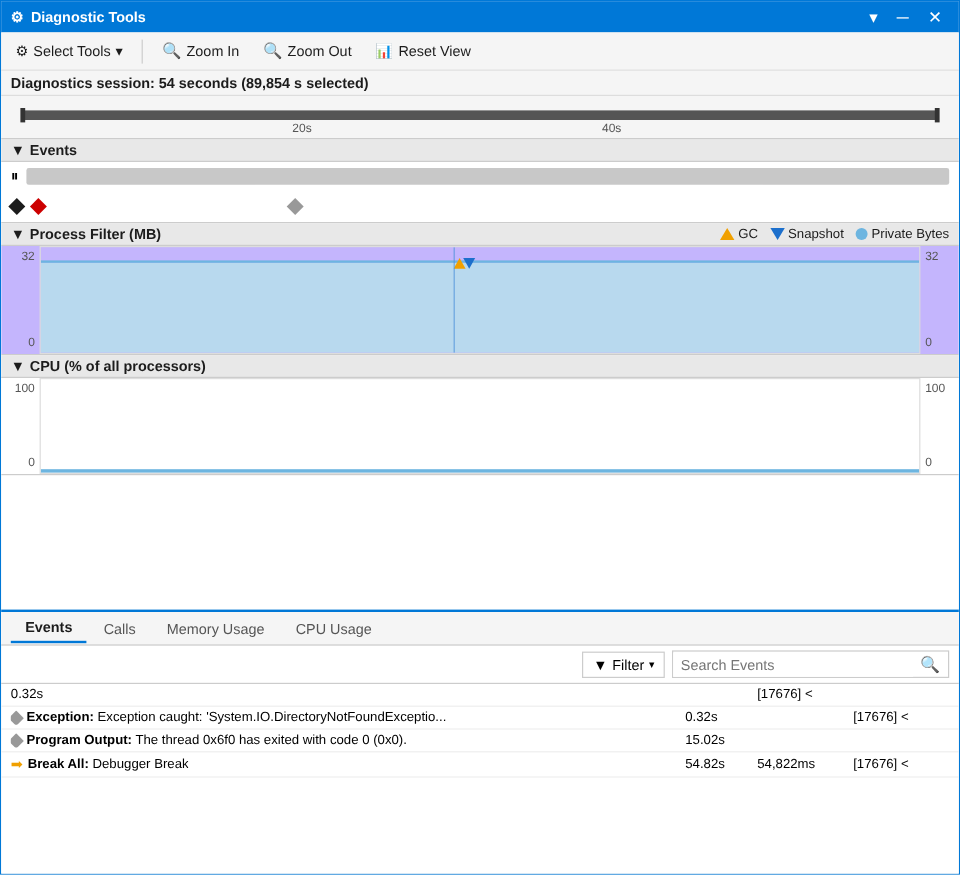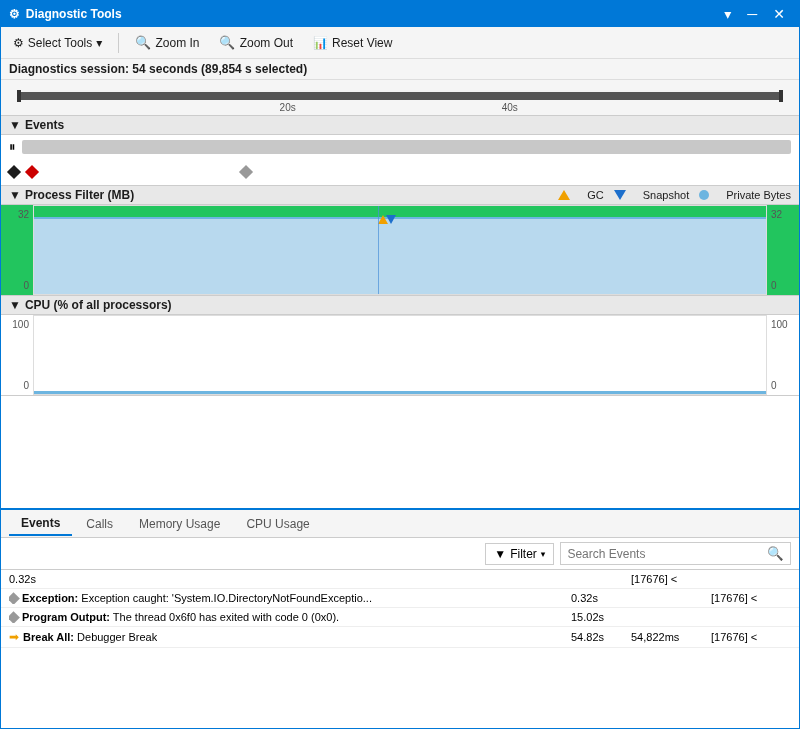--- a/index.html
+++ b/index.html
@@ -32,26 +32,26 @@
     .events-track { padding: 2px 8px; background: white; height: 24px; display: flex; align-items: center; }
     .pause-bar { height: 14px; background: #c8c8c8; flex: 1; border-radius: 2px; }
     .events-icons { padding: 2px 8px; background: white; height: 26px; display: flex; align-items: center; gap: 4px; position: relative; }
     .event-diamond-black { width: 10px; height: 10px; background: #1c1c1c; transform: rotate(45deg); display: inline-block; }
     .event-diamond-red { width: 10px; height: 10px; background: #cc0000; transform: rotate(45deg); display: inline-block; margin-left: 4px; }
     .event-diamond-gray { width: 10px; height: 10px; background: #999; transform: rotate(45deg); display: inline-block; position: absolute; left: 240px; }
 
     .memory-section { border-bottom: 1px solid #ccc; }
     .memory-header { background: #e8e8e8; padding: 2px 8px; font-size: 12px; font-weight: 600; color: #1c1c1c; display: flex; align-items: center; justify-content: space-between; border-bottom: 1px solid #ccc; }
     .memory-legend { display: flex; align-items: center; gap: 10px; font-size: 11px; font-weight: 400; }
-    .legend-item { display: flex; align-items: center; gap: 17px; }
+    .legend-item { display: flex; align-items: center; gap: 3px; }
     .gc-icon { width: 0; height: 0; border-left: 6px solid transparent; border-right: 6px solid transparent; border-bottom: 10px solid #f0a000; }
     .snapshot-icon { width: 0; height: 0; border-left: 6px solid transparent; border-right: 6px solid transparent; border-top: 10px solid #1c6fcc; }
     .private-bytes-icon { width: 10px; height: 10px; border-radius: 50%; background: #6db5e0; }
 
-    .memory-chart { position: relative; height: 90px; background: #22c55e; display: flex; }
+    .memory-chart { position: relative; height: 90px; background: #c4b5fd; display: flex; }
     .chart-y-axis-left { width: 32px; display: flex; flex-direction: column; justify-content: space-between; padding: 4px 4px; align-items: flex-end; font-size: 10px; color: #555; }
     .chart-y-axis-right { width: 32px; display: flex; flex-direction: column; justify-content: space-between; padding: 4px 4px; align-items: flex-start; font-size: 10px; color: #555; }
     .chart-area { flex: 1; position: relative; overflow: hidden; border: 1px solid #ddd; }
     .memory-fill { position: absolute; bottom: 0; left: 0; right: 0; background: #b8d9ee; height: 85%; }
     .memory-line { position: absolute; bottom: 85%; left: 0; right: 0; height: 2px; background: #6db5e0; }
     .gc-marker { position: absolute; bottom: 80%; left: 47%; width: 0; height: 0; border-left: 5px solid transparent; border-right: 5px solid transparent; border-bottom: 9px solid #f0a000; }
     .snapshot-marker { position: absolute; bottom: 80%; left: 47%; width: 0; height: 0; border-left: 5px solid transparent; border-right: 5px solid transparent; border-top: 9px solid #1c6fcc; transform: translateX(8px); }
     .cursor-line { position: absolute; left: 47%; top: 0; bottom: 0; width: 1px; background: #4a90d9; opacity: 0.7; }
 
     .cpu-section { border-bottom: 1px solid #ccc; }
@@ -120,21 +120,21 @@
     <span>Diagnostics session: 54 seconds (89,854 s selected)</span>
   </div>
 
   <div class="charts-area">
 
     <div class="timeline">
       <div class="timeline-inner">
         <div class="timeline-selected"></div>
         <div class="timeline-handle-left"></div>
         <div class="timeline-handle-right"></div>
-        <div style="position:absolute; bottom:2px; left:30%; font-size:10px; color:#555;margin-left:36px;">20s</div>
+        <div style="position:absolute; bottom:2px; left:30%; font-size:10px; color:#555;">20s</div>
         <div style="position:absolute; bottom:2px; left:63%; font-size:10px; color:#555;">40s</div>
       </div>
     </div>
 
     <div class="events-section">
       <div class="section-header">
         <span style="cursor:pointer;">▼</span>
         <span>Events</span>
       </div>
       <div class="events-track">

